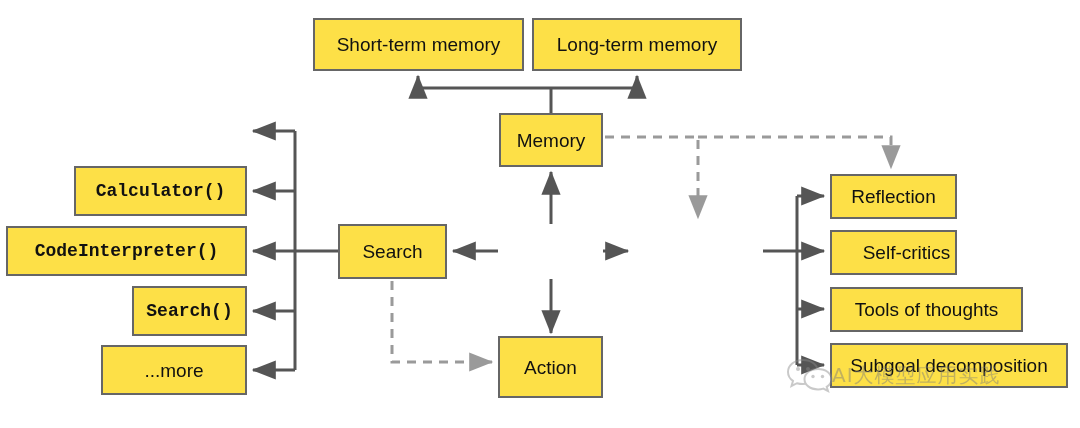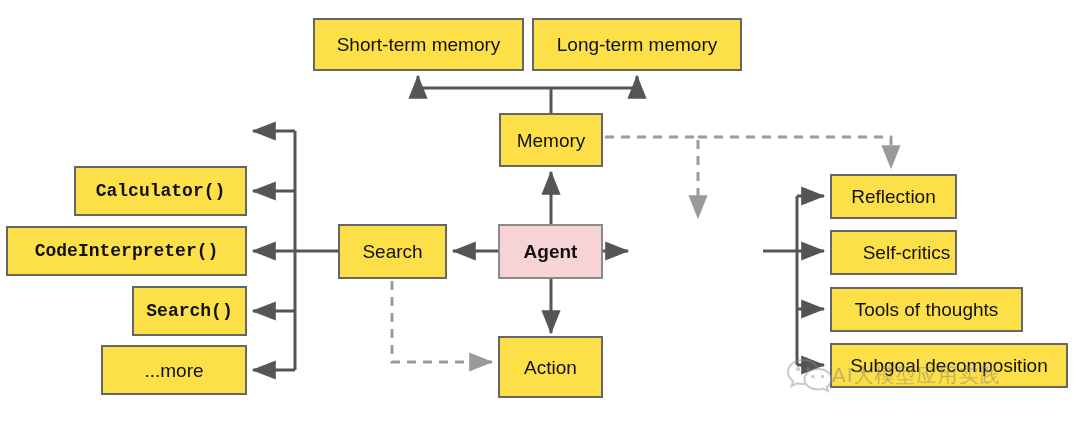--- a/index.html
+++ b/index.html
@@ -79,23 +79,20 @@
   <div class="node" style="left:313px;top:18px;width:211px;height:53px;">
     <span>Short-term memory</span>
   </div>
   <div class="node" style="left:532px;top:18px;width:210px;height:53px;">
     <span>Long-term memory</span>
   </div>
 
   <div class="node" style="left:499px;top:113px;width:104px;height:54px;">
     <span>Memory</span>
   </div>
-  <div class="node agent" style="left:498px;top:224px;width:105px;height:55px;">
-    <span>Agent</span>
-  </div>
   <div class="node" style="left:498px;top:336px;width:105px;height:62px;">
     <span>Action</span>
   </div>
 
   <div class="node" style="left:338px;top:224px;width:109px;height:55px;">
     <span>Search</span>
   </div>
 
   <div class="node mono" style="left:74px;top:166px;width:173px;height:50px;">
     <span>Calculator()</span>

